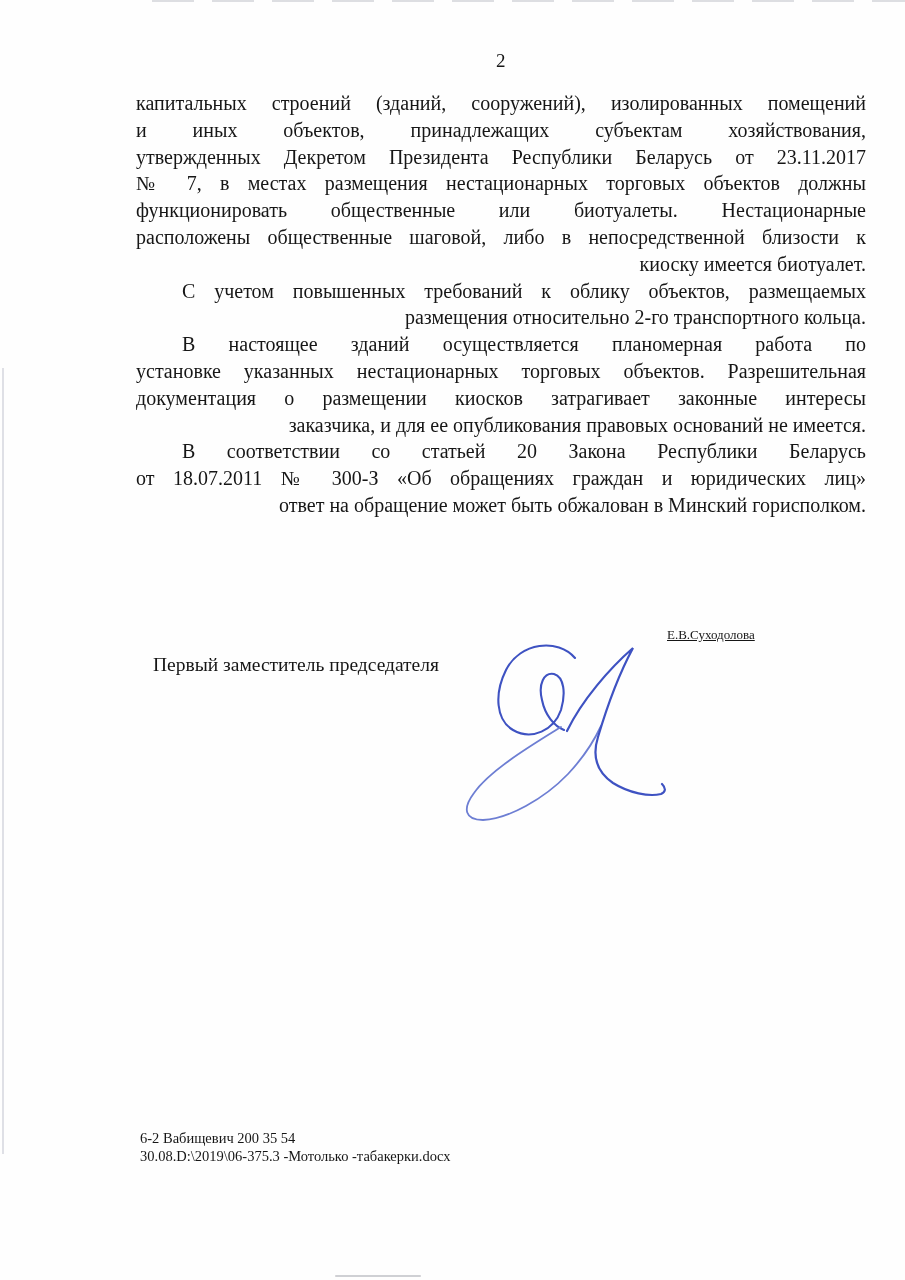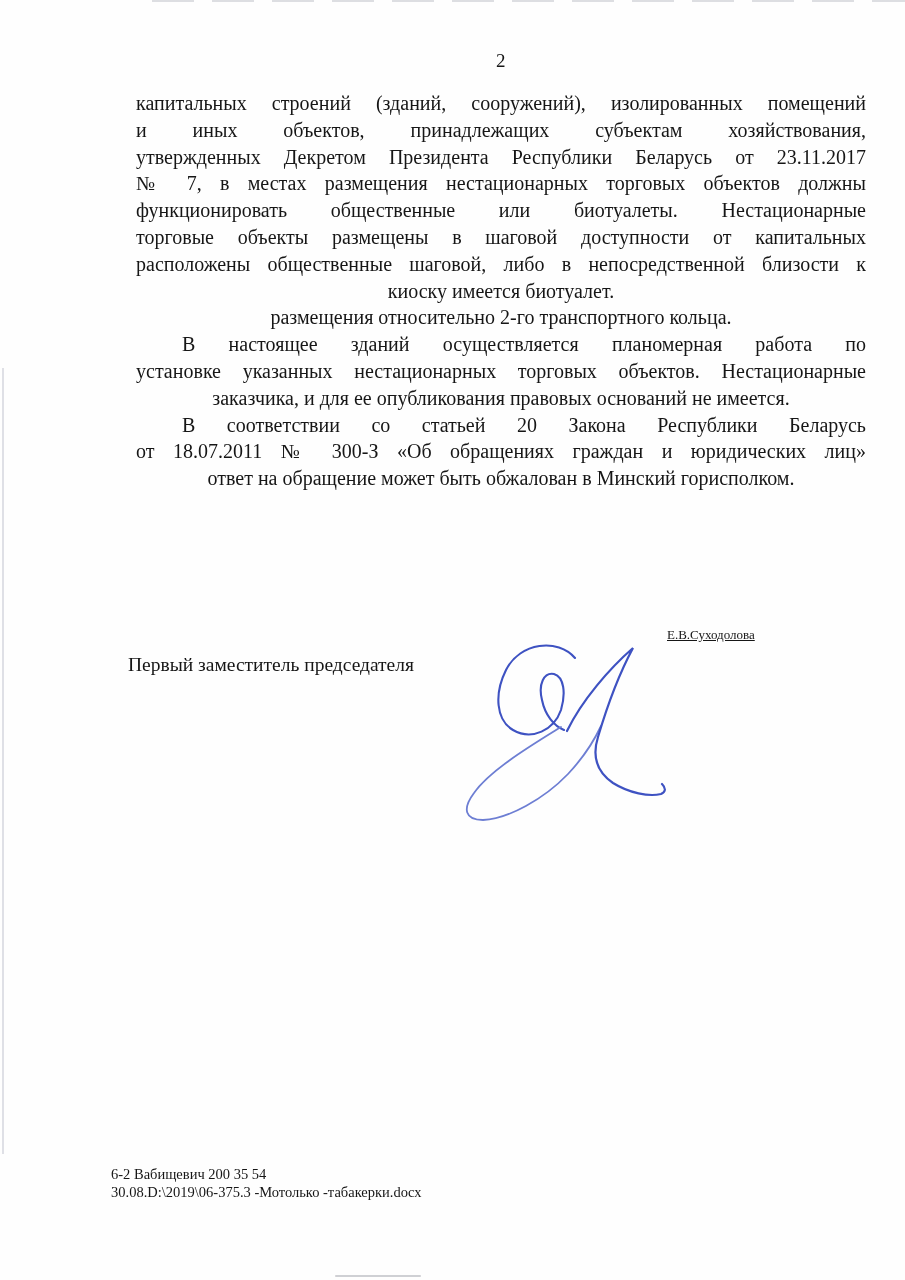--- a/index.html
+++ b/index.html
@@ -59,75 +59,75 @@
     line-height: 26.8px;
     white-space: nowrap; 
   }
   .doc-body .line.just {
     white-space: normal;
     text-align: justify;
     text-align-last: justify;
   }
   .doc-body .line.last {
     white-space: normal;
-    text-align: center;
+    text-align: right;
   }
   .doc-body .line.ind {
     text-indent: 46px;
   }
   .sign-row-title {
     position: absolute;
-    top: 652px; left: 128px;
+    top: 652px; left: 153px;
     font-size: 19.5px;
     line-height: 26.8px;
   }
   .sign-row-name {
     position: absolute;
     top: 622px; left: 667px;
     font-size: 13px;
     line-height: 26.8px;
     text-decoration: underline;
   }
   .signature-wrap {
     position: absolute;
     top: 630px; left: 450px;
     width: 240px; height: 200px;
   }
   .signature-wrap svg { display: block; }
   .footer {
     position: absolute;
-    top: 1130px; left: 111px;
+    top: 1130px; left: 140px;
     font-size: 14.5px;
     line-height: 17.5px;
-    margin-top: 36px;
   }
 </style>
 </head>
 <body>
 
 <div class="page">
 
   <div class="artifact-top"></div>
   <div class="artifact-left"></div>
   <div class="artifact-bottom"></div>
 
   <div class="page-number">2</div>
 
   <div class="doc-body">
       <div class="line just">капитальных строений (зданий, сооружений), изолированных помещений</div>
       <div class="line just">и иных объектов, принадлежащих субъектам хозяйствования,</div>
       <div class="line just">утвержденных Декретом Президента Республики Беларусь от 23.11.2017</div>
       <div class="line just">№ 7, в местах размещения нестационарных торговых объектов должны</div>
       <div class="line just">функционировать общественные или биотуалеты. Нестационарные</div>
-      <div class="line just">торговые объекты размещены в шаговой доступности от капитальных</div>
       <div class="line just">расположены общественные шаговой, либо в непосредственной близости к</div>
       <div class="line last">киоску имеется биотуалет.</div>
+      <div class="line just ind">С учетом повышенных требований к облику объектов, размещаемых</div>
       <div class="line last">размещения относительно 2-го транспортного кольца.</div>
       <div class="line just ind">В настоящее зданий осуществляется планомерная работа по</div>
-      <div class="line just">установке указанных нестационарных торговых объектов. Нестационарные</div>
+      <div class="line just">установке указанных нестационарных торговых объектов. Разрешительная</div>
+      <div class="line just">документация о размещении киосков затрагивает законные интересы</div>
       <div class="line last">заказчика, и для ее опубликования правовых оснований не имеется.</div>
       <div class="line just ind">В соответствии со статьей 20 Закона Республики Беларусь</div>
       <div class="line just">от 18.07.2011 № 300-З «Об обращениях граждан и юридических лиц»</div>
       <div class="line last">ответ на обращение может быть обжалован в Минский горисполком.</div>
     </div>
 
   <div class="sign-row-title">Первый заместитель председателя</div>
 
   <div class="sign-row-name">Е.В.Суходолова</div>
 

